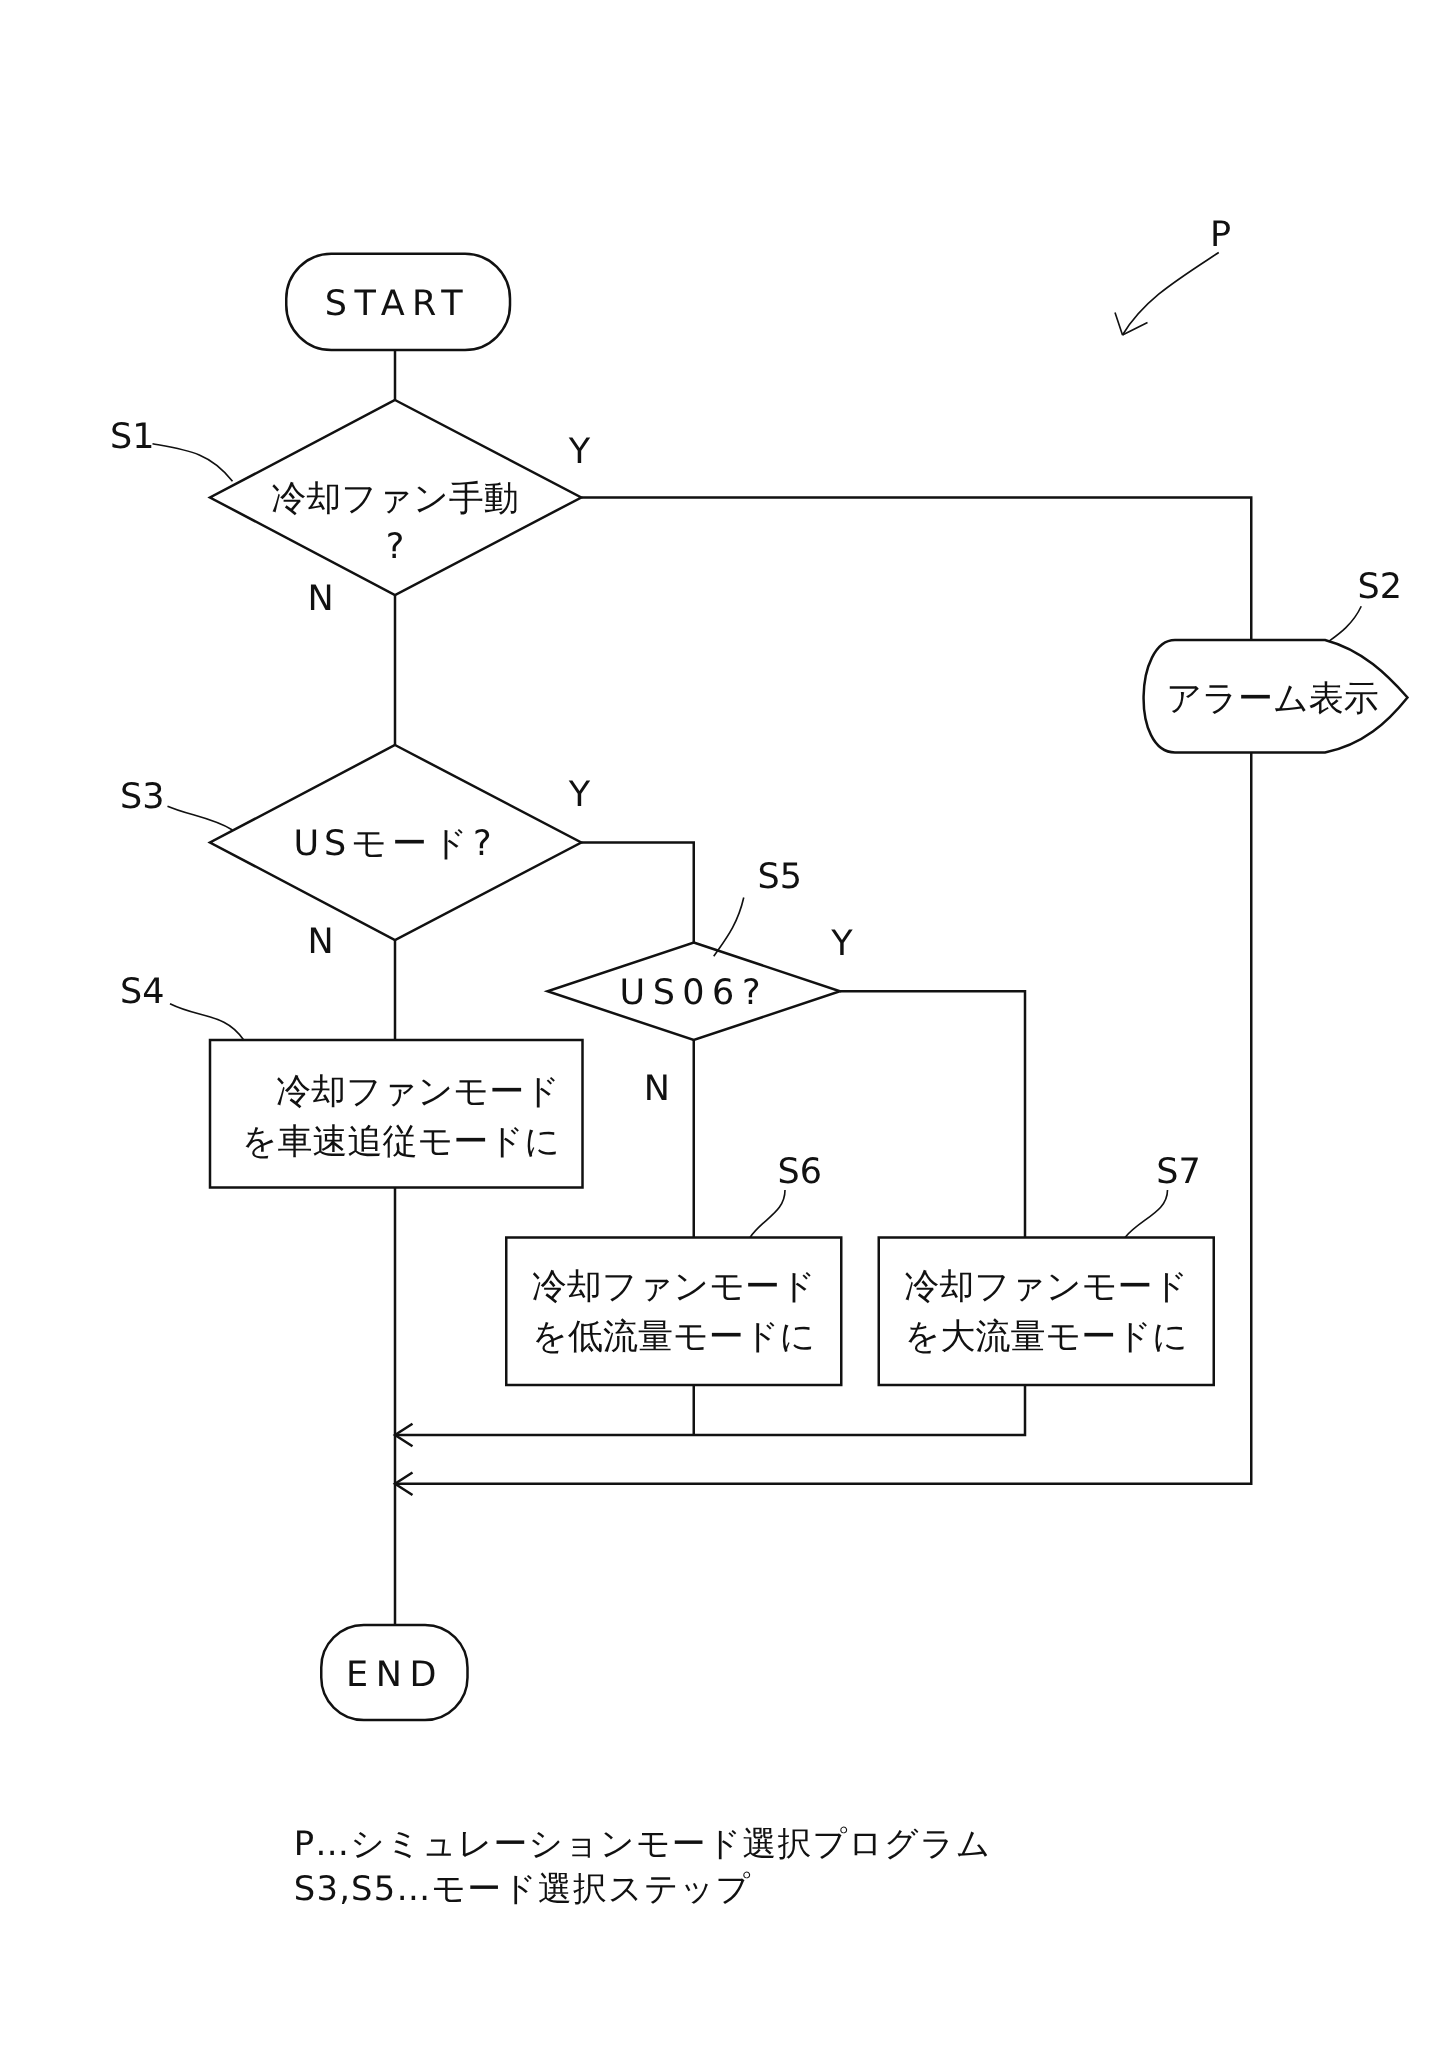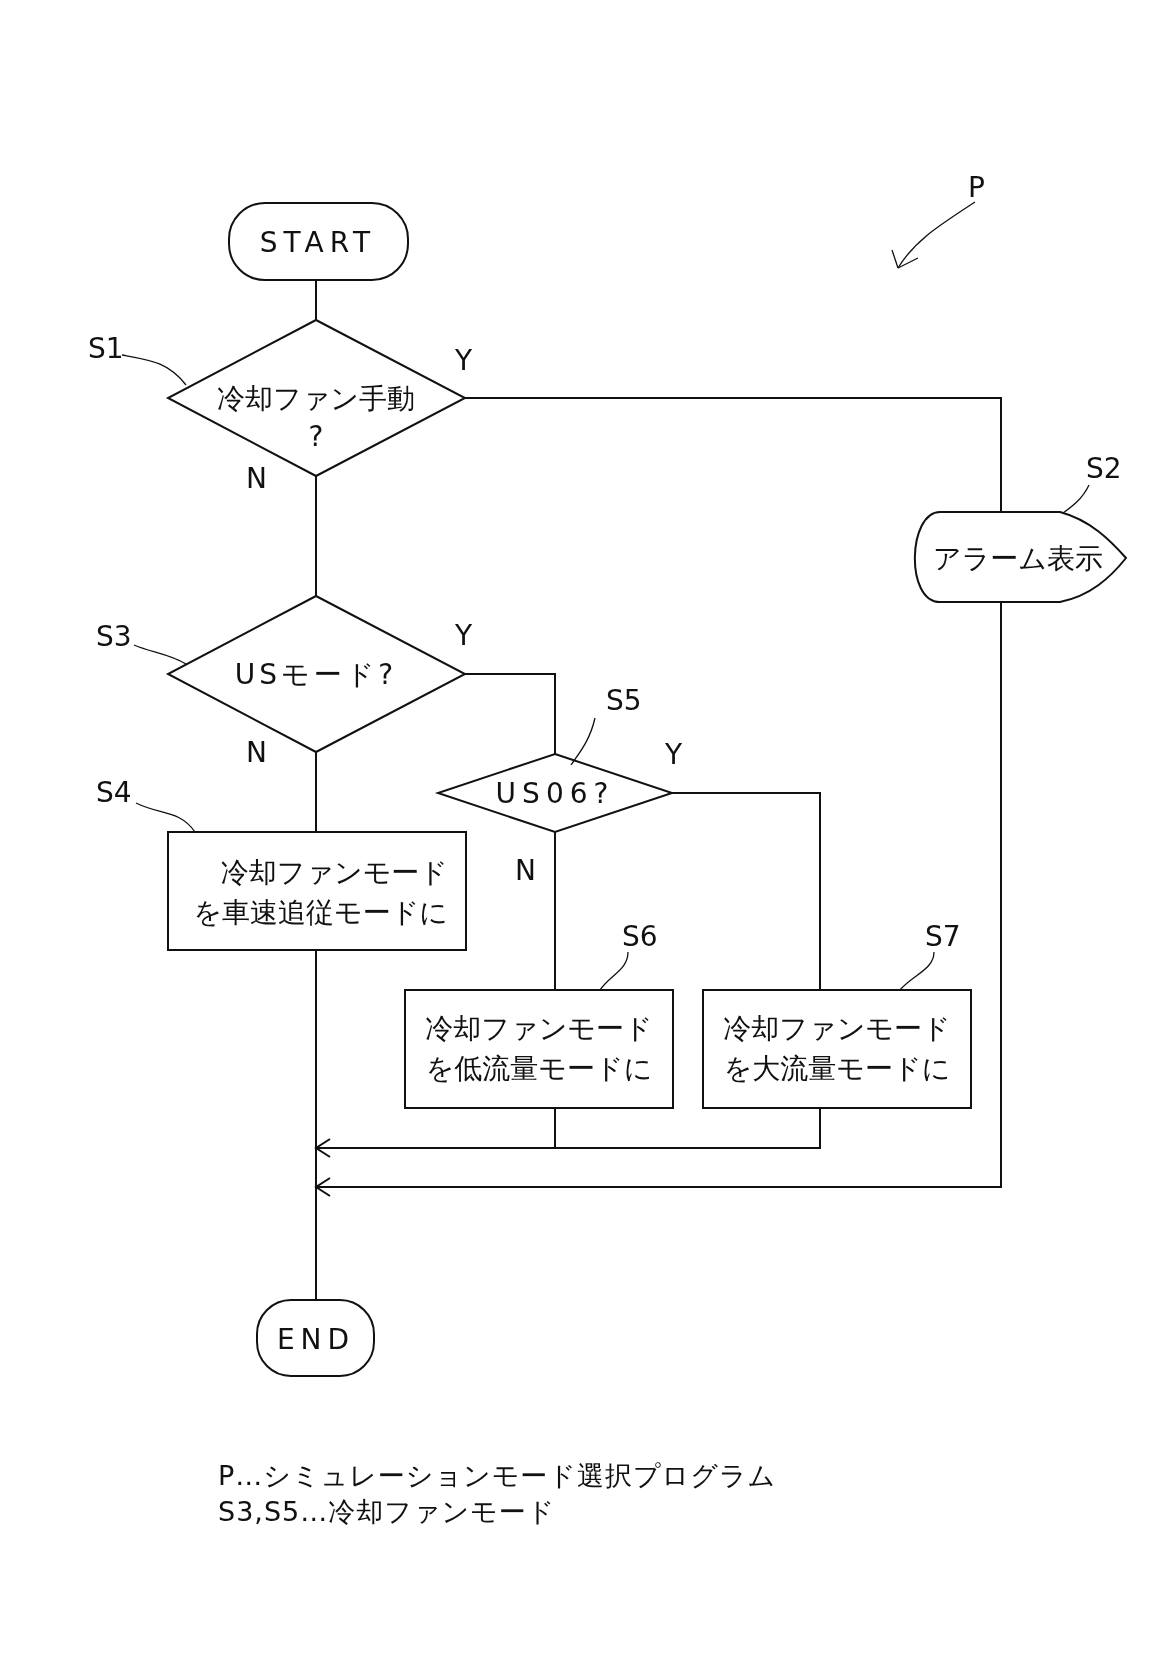--- a/index.html
+++ b/index.html
@@ -4,21 +4,21 @@
 <style>
   html, body { margin:0; padding:0; background:#ffffff; }
   body { width:1165px; height:1654px; position:relative; overflow:hidden;
          font-family:"DejaVu Sans", sans-serif; color:#111; }
   svg#flow { position:absolute; left:0; top:0; }
   .stroke { fill:none; stroke:#111; stroke-width:2; }
   .thin { fill:none; stroke:#111; stroke-width:1.3; }
   .lbl { font-family:"DejaVu Sans", sans-serif; font-size:28px; fill:#111; }
   .node { font-family:"DejaVu Sans", sans-serif; font-size:28px; fill:#111; }
   .legend { position:absolute; left:218px; top:1458px; font-size:27px; line-height:36px; letter-spacing:1px; }
-  .legend div { white-space:nowrap; }
+  .legend div { white-space:nowrap;margin-left:17px; }
 </style>
 </head>
 <body>
 
 <svg id="flow" width="1165" height="1654" viewBox="0 0 1165 1654">
 
   <text class="lbl" x="968" y="197">P</text>
   <path class="thin" d="M975,202 C940,225 915,240 898,268"></path>
   <path class="thin" d="M898,268 L892,250 M898,268 L918,258"></path>
 
@@ -89,14 +89,14 @@
   <line class="stroke" x1="555" y1="1108" x2="555" y2="1148"></line>
   <polyline class="stroke" points="820,1108 820,1148 316,1148"></polyline>
   <path class="stroke" d="M330,1139 L316,1148 L330,1157"></path>
 
   <rect class="stroke" x="257" y="1300" width="117" height="76" rx="34" ry="34"></rect>
   <text class="node" x="316" y="1349" text-anchor="middle" letter-spacing="6">END</text>
 </svg>
 
 <div class="legend">
   <div>P…シミュレーションモード選択プログラム</div>
-  <div>S3,S5…冷却ファンモード</div>
+  <div>S3,S5…モード選択ステップ</div>
 </div>
 
 </body></html>

